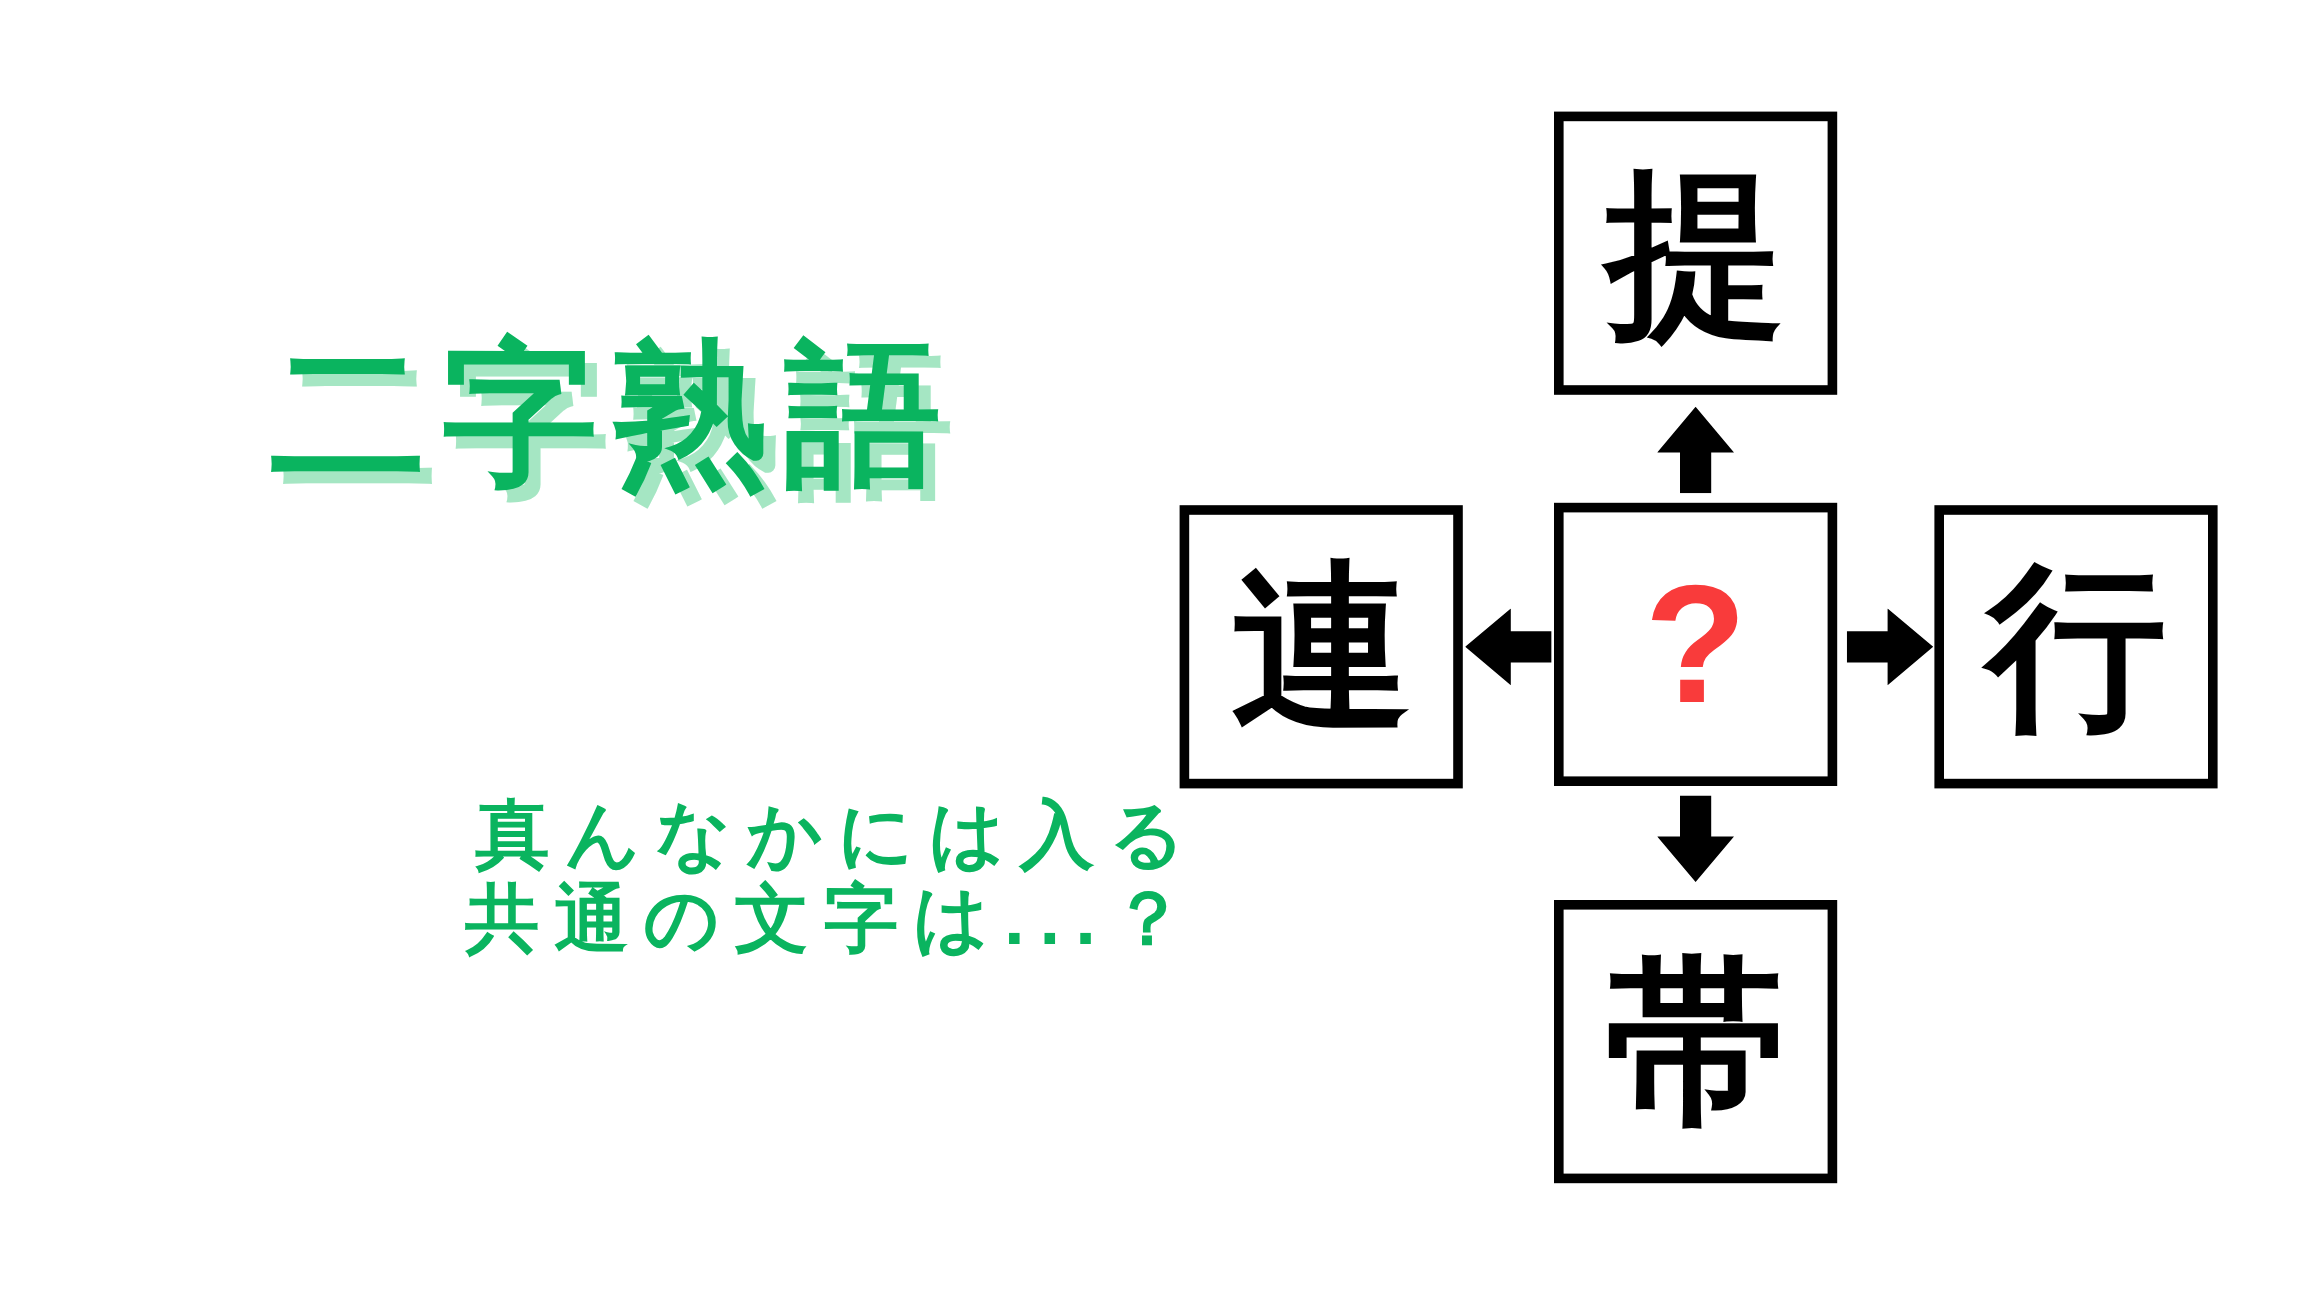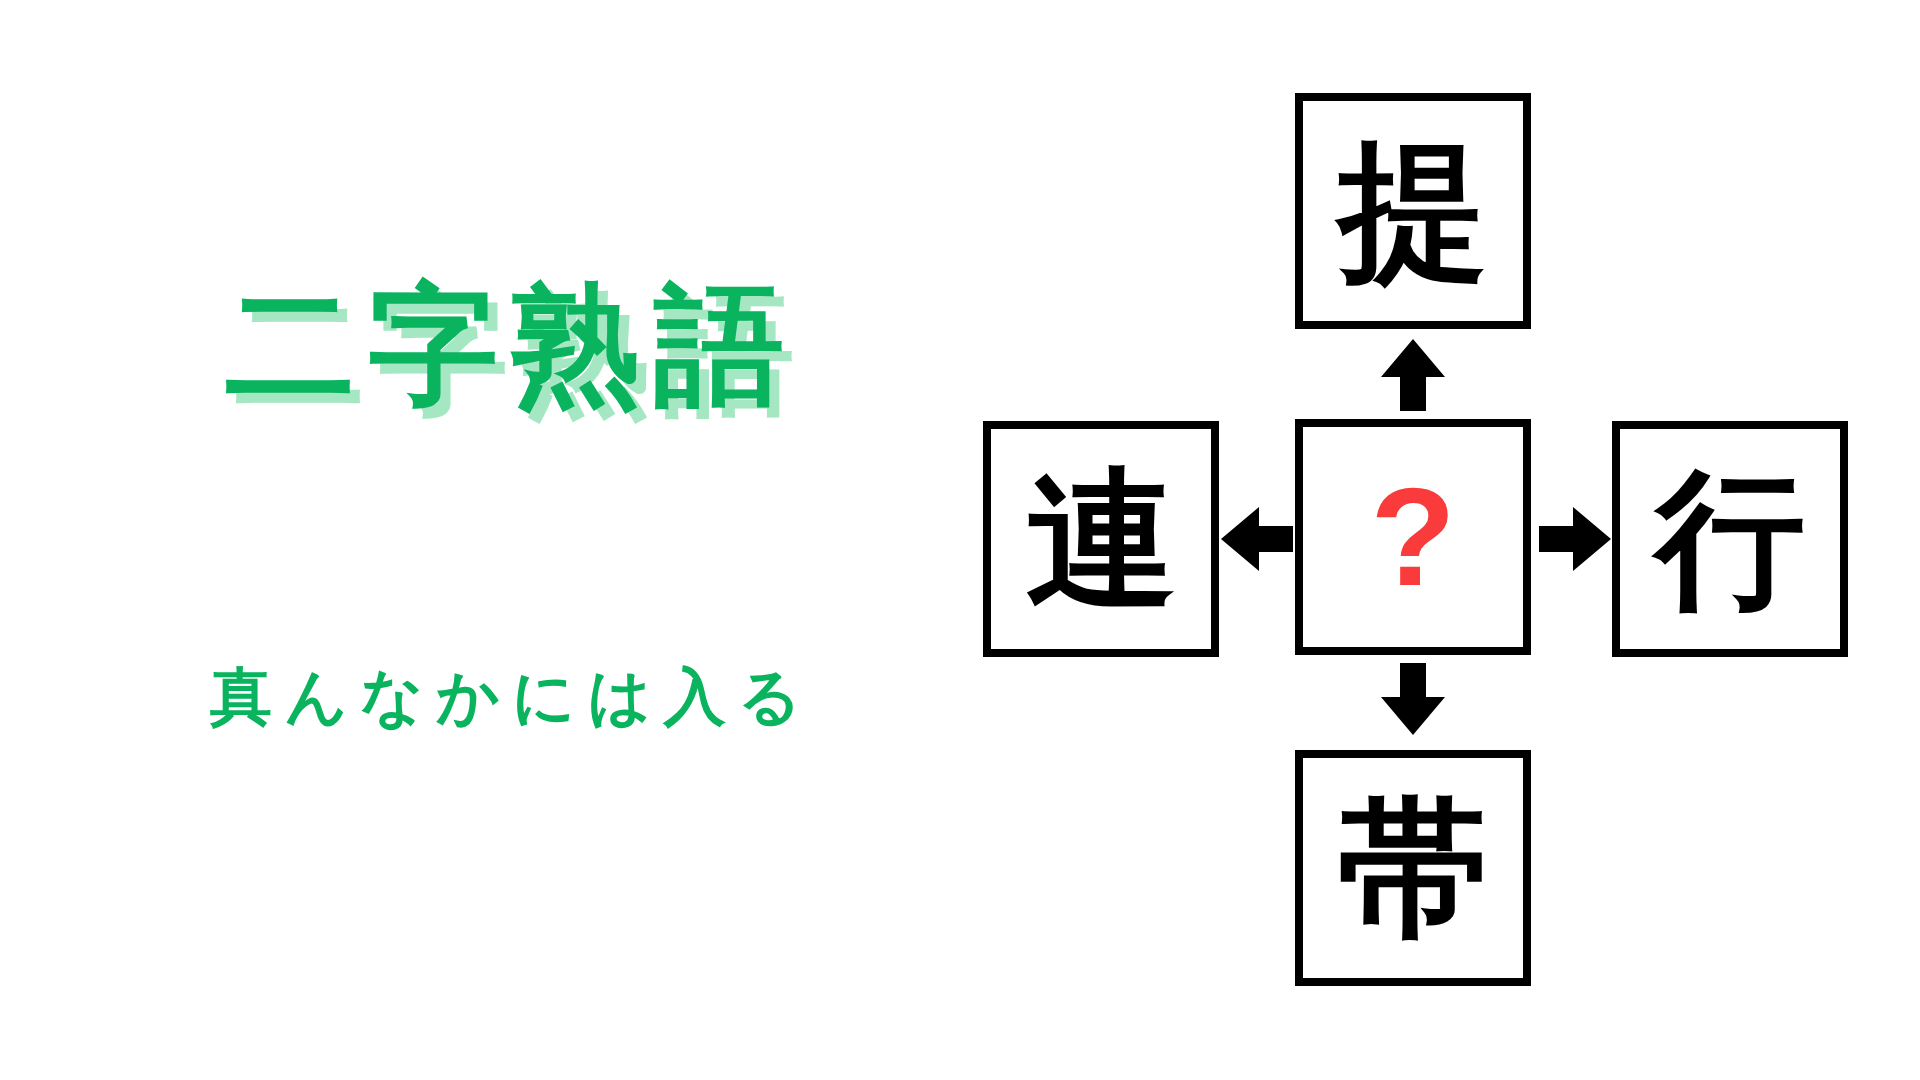--- a/index.html
+++ b/index.html
@@ -37,21 +37,21 @@
     letter-spacing: 0.10em;
     text-shadow: 10px 10px 0 var(--green_shadow, #a5e6c3);
     white-space: nowrap;
     padding-left: 22px;
   }
   .subtitle {
     position: absolute;
     top: 662px;
     left: 0;
     width: 1000px;
-    text-align: center;
+    text-align: right;
     color: var(--green, #0ab45f);
     font-size: 62px;
     font-weight: 900;
     line-height: 70px;
     letter-spacing: 0.20em;
     white-space: nowrap;
     padding-left: 24px;
   }
 
   
@@ -95,20 +95,21 @@
 <body>
 
 <div class="canvas">
 
   <div class="title">
     <div>二字熟語</div>
   </div>
 
   <div class="subtitle">
     <div>真んなかには入る</div>
+    <div>共通の文字は...？</div>
   </div>
 
   <div>
 
     <div class="cell cell-top">
       <span class="kanji">提</span>
     </div>
 
     <div class="cell cell-left">
       <span class="kanji">連</span>

